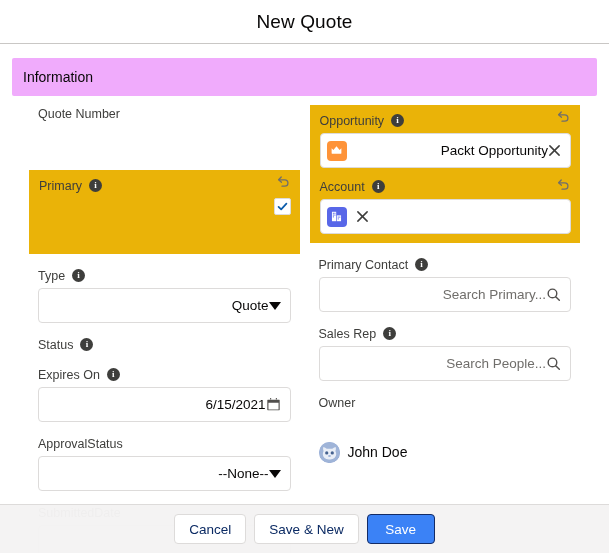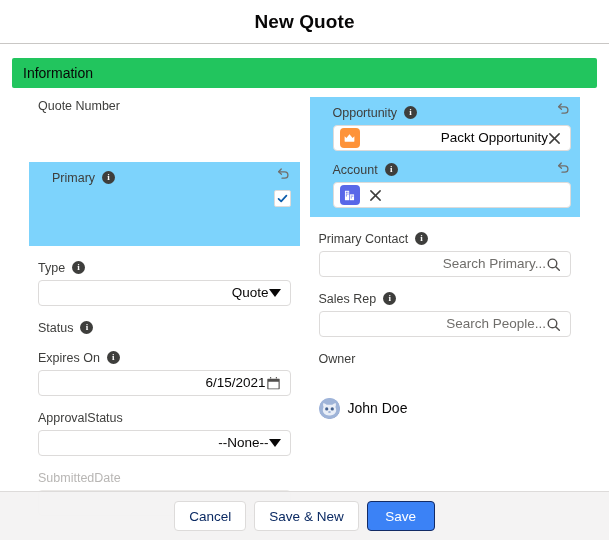--- a/index.html
+++ b/index.html
@@ -22,40 +22,40 @@
   .modal-header {
     height: 44px;
     display: flex;
     align-items: center;
     justify-content: center;
     background: #ffffff;
     border-bottom: 1px solid #c9c7c5;
   }
   .modal-title {
     font-size: 19px;
-    font-weight: 700;
+    font-weight: 400;
     color: #080707;
     letter-spacing: .1px;
   }
 
   
   .modal-body {
     position: absolute;
     top: 45px;
     left: 0;
     right: 0;
     bottom: 0;
     background: #ffffff;
     padding: 13px 12px 0 12px;
     overflow: hidden;
   }
 
   .section-header {
-    background: #22c55e;
-    height: 30px;
+    background: #f0abfc;
+    height: 38px;
     display: flex;
     align-items: center;
     padding: 0 11px;
     border-radius: 2px;
   }
   .section-header-title {
     font-size: 14px;
     font-weight: 400;
     color: #080707;
   }
@@ -72,22 +72,22 @@
   }
   .col.right { padding: 0 26px 0 14px; }
 
   
   .field {
     margin-bottom: 13px;
     position: relative;
     text-align: right;
   }
   .field.highlight {
-    background: #7dd3fc;
-    padding: 7px 9px 9px 23px;
+    background: #eab308;
+    padding: 7px 9px 9px 10px;
     margin-left: -9px;
     margin-right: -9px;
   }
   .field.highlight.stacked-top { padding-bottom: 5px; margin-bottom: 0; }
   .field.highlight.stacked-bottom { padding-top: 5px; margin-bottom: 13px; }
 
   .field-label-row {
     display: flex;
     align-items: center;
     margin-bottom: 4px;
@@ -120,21 +120,21 @@
     top: 4px;
     width: 15px;
     height: 15px;
     color: #706e6b;
     cursor: pointer;
   }
   .undo-icon svg { display: block; }
 
   
   .input-box {
-    height: 26px;
+    height: 35px;
     border: 1px solid #dddbda;
     border-radius: 4px;
     background: #ffffff;
     display: flex;
     align-items: center;
     padding: 0 9px;
     font-size: 13.5px;
     color: #080707;
     position: relative;
   }
@@ -226,21 +226,21 @@
   
   .field.faded .field-label { color: #b8b6b4; }
   .field.faded .input-box {
     border-color: #ebe9e7;
     background: #fbfafa;
   }
 
   
   .modal-footer {
     position: absolute;
-    left: 0; right: 0; bottom: 13px;
+    left: 0; right: 0; bottom: 0;
     height: 49px;
     background: rgba(243,242,242,0.93);
     border-top: 1px solid #dddbda;
     display: flex;
     align-items: center;
     justify-content: center;
     gap: 8px;
   }
   .btn {
     height: 30px;

